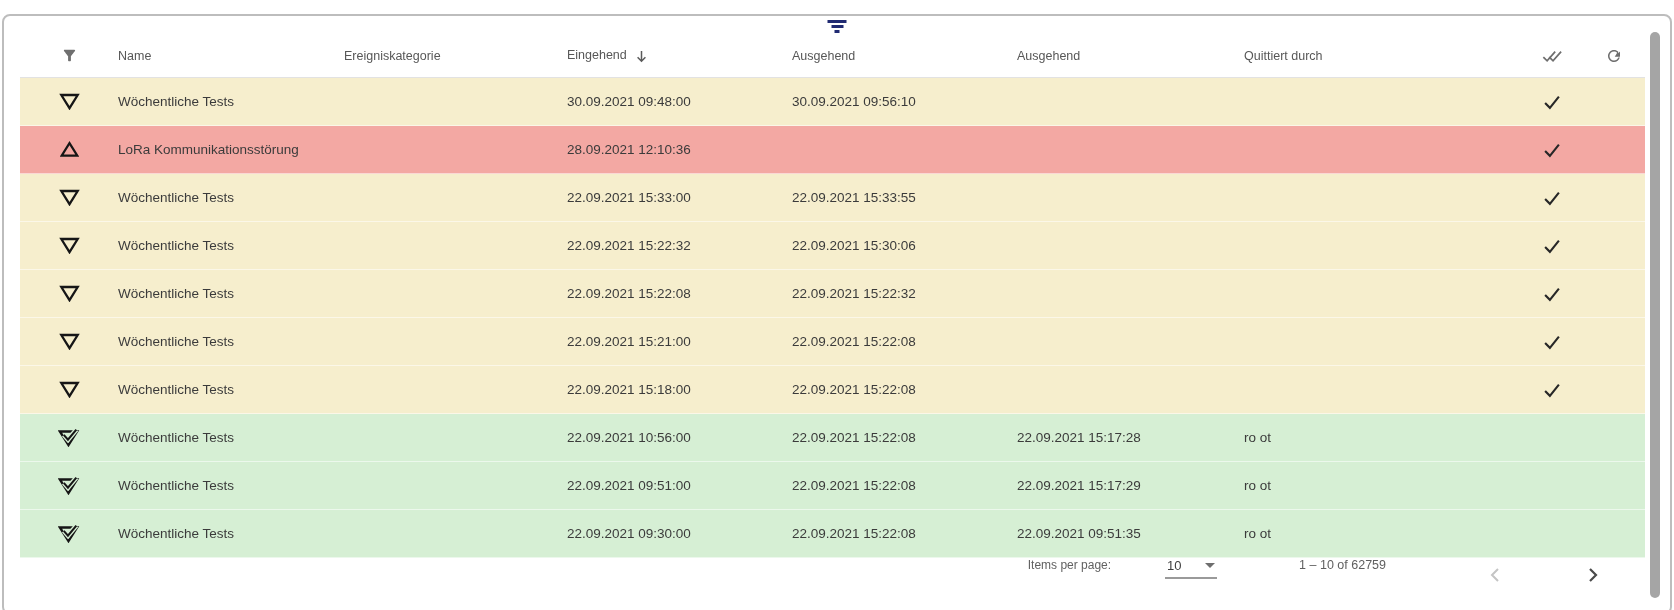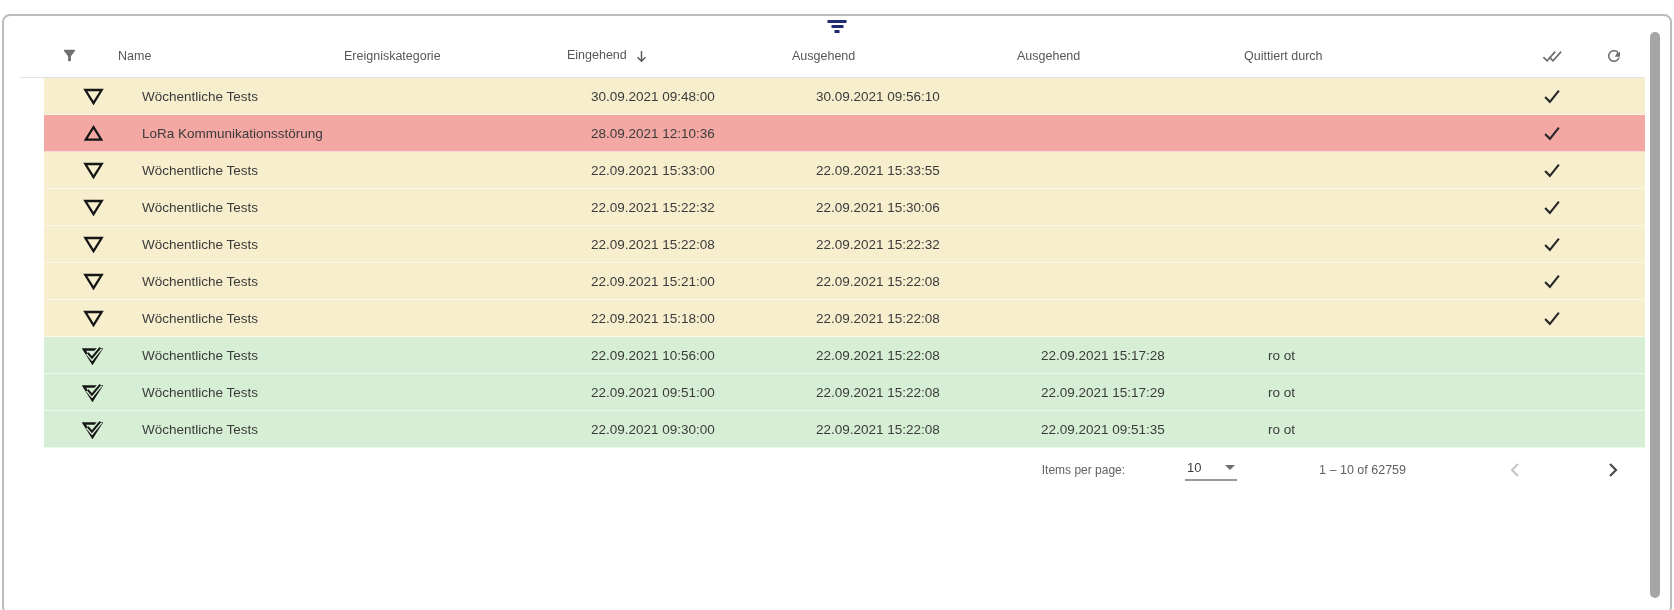--- a/index.html
+++ b/index.html
@@ -12,44 +12,44 @@
   .top-strip { position:relative; height:18px; }
   .filter-list { position:absolute; left:50%; top:3px; transform:translateX(-50%);
                  display:flex; flex-direction:column; align-items:center; gap:2px; cursor:pointer; padding:1px;}
   .filter-list .b1 { width:19px; height:3px; background:var(--filter-list-icon, #202a72); }
   .filter-list .b2 { width:12px; height:3px; background:var(--filter-list-icon, #202a72); }
   .filter-list .b3 { width:5px;  height:3px; background:var(--filter-list-icon, #202a72); }
 
   .table { margin:0 25px 0 16px; width:1625px; }
   .hrow, .row { display:flex; align-items:center; }
   .hrow { height:44px; border-bottom:1px solid #e2e2e2; color:#575757; font-size:12.5px; }
-  .row { height:37px; font-size:13.5px; color:#3b3b3b; border-bottom:1px solid rgba(255,255,255,0.55);margin-left:24px; }
+  .row { height:48px; font-size:13.5px; color:#3b3b3b; border-bottom:1px solid rgba(255,255,255,0.55); }
 
   .c-icon   { width:98px; display:flex; justify-content:center; align-items:center; }
   .c-name   { width:226px; }
   .c-cat    { width:223px; }
   .c-in     { width:225px; display:flex; align-items:flex-start; gap:9px;}
   .c-out    { width:225px; }
   .c-ack    { width:227px; }
   .c-ackby  { width:160px; }
   .c-spacer { flex:1; }
   .c-check, .c-refresh { width:62px; display:flex; justify-content:center; align-items:center; }
 
   .row-warning { background: var(--warning-row-bg, #f6eecd); }
   .row-alarm   { background: var(--alarm-row-bg,  #f3a8a3); }
   .row-ok      { background: var(--ok-row-bg,     #d6efd4); }
 
   .sorticon { margin-top:2px; }
   .hbtn { cursor:pointer; }
 
   
-  .paginator { height:44px; display:flex; align-items:center; justify-content:flex-end;
-               padding-right:40px; color:#616161; font-size:12px;gap:44px; }
+  .paginator { height:44px; display:flex; align-items:flex-start; justify-content:flex-end;
+               padding-right:60px; color:#616161; font-size:12px;gap:44px; }
   .psize { display:flex; align-items:center; justify-content:space-between;
-           width:52px; margin-left:16px; border-bottom:2px solid #9a9a9a; padding:0 2px 4px 2px; cursor:pointer; }
+           width:52px; margin-left:10px; border-bottom:2px solid #9a9a9a; padding:0 2px 4px 2px; cursor:pointer; }
   .psize .val { color:#3e3e3e; font-size:13px; }
   .caret { width:0; height:0; border-left:5px solid transparent; border-right:5px solid transparent;
            border-top:5.5px solid #6e6e6e; }
   .range { margin-left:38px; margin-right:48px; color:#5f5f5f; font-size:12.5px; }
   .pbtn { width:34px; height:34px; display:flex; align-items:center; justify-content:center; cursor:pointer; border-radius:50%; }
   .pbtn.next { margin-left:20px; }
 
   
   .sbar { position:absolute; right:9px; top:4px; bottom:4px; width:12px; }
   .sthumb { position:absolute; left:1px; top:12px; width:10px; height:566px;

